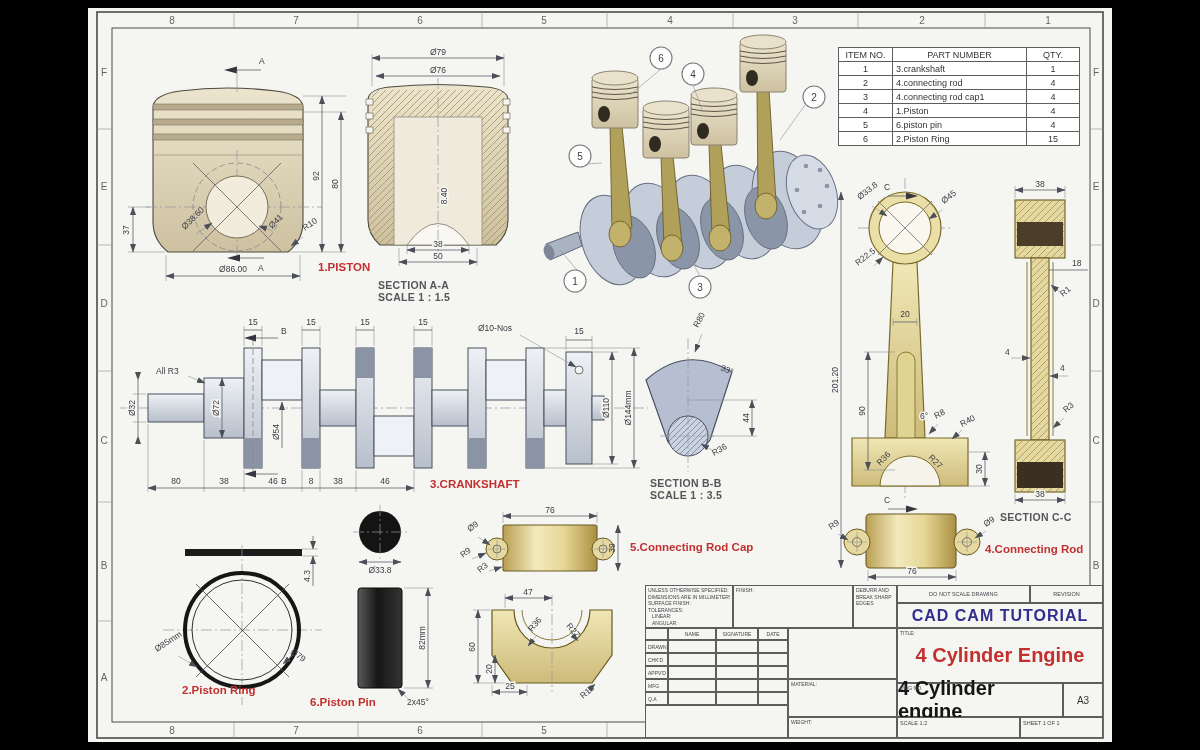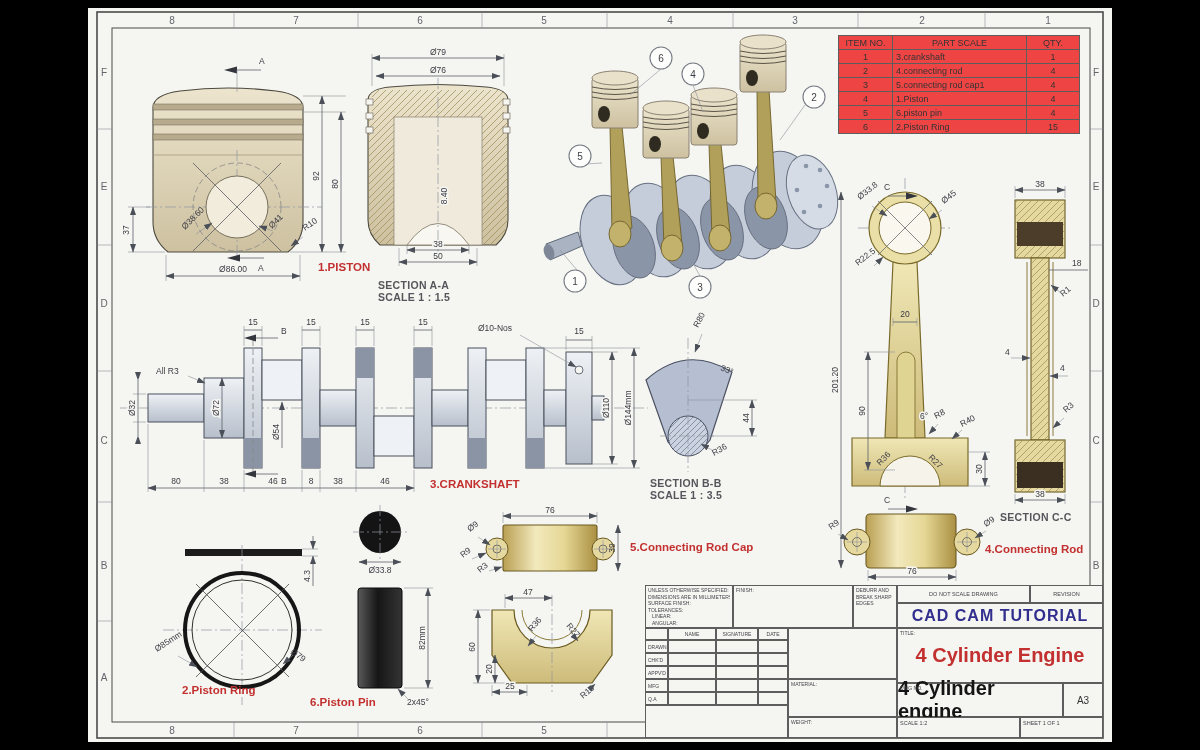--- a/index.html
+++ b/index.html
@@ -17,21 +17,21 @@
   text.dt{font-size:8.5px;fill:#3b3b44}
   text.halo{stroke:#f5f5f1;stroke-width:3px;paint-order:stroke}
   text.sec{font-size:10.5px;fill:#55555c;font-weight:bold;letter-spacing:.3px}
   text.red{font-size:11.5px;fill:#c23030;font-weight:bold}
   text.zone{font-size:10px;fill:#63656c}
   text.bal{font-size:10px;fill:#3d3f46;text-anchor:middle}
   .part{stroke:#4d4a40;stroke-width:1.1}
   .gray{stroke:#49505c;stroke-width:1}
 
   
-  table.bom{position:absolute;left:838px;top:35px;border-collapse:collapse;background:#ef4444;table-layout:fixed}
+  table.bom{position:absolute;left:838px;top:47px;border-collapse:collapse;background:#ffffff;table-layout:fixed}
   .bom th,.bom td{border:1px solid #5d5d5d;font-size:9px;color:#343434;height:13px;padding:0 3px;overflow:hidden;white-space:nowrap}
   .bom th{font-weight:normal;text-align:center}
   .bom td.c{text-align:center}
 
   
   .tb{position:absolute;left:645px;top:585px;width:458px;height:112px;color:#45454c}
   .cell{position:absolute;border:1px solid #5d5d5d;box-sizing:border-box;background:#f5f5f1}
   .tiny{font-size:5px;line-height:1.3;padding:1px 2px}
   .tiny div{white-space:nowrap;overflow:hidden}
   .lbl{font-size:5px;padding:1px 2px}
@@ -628,36 +628,36 @@
 
   <table class="bom">
     <colgroup>
         <col style="width:54px">
         <col style="width:134px">
         <col style="width:53px">
       </colgroup>
     <tbody>
         <tr>
       <th>ITEM NO.</th>
-      <th>PART SCALE</th>
+      <th>PART NUMBER</th>
       <th>QTY.</th>
     </tr>
     <tr>
           <td class="c">1</td>
           <td>3.crankshaft</td>
           <td class="c">1</td>
         </tr>
     <tr>
           <td class="c">2</td>
           <td>4.connecting rod</td>
           <td class="c">4</td>
         </tr>
     <tr>
           <td class="c">3</td>
-          <td>5.connecting rod cap1</td>
+          <td>4.connecting rod cap1</td>
           <td class="c">4</td>
         </tr>
     <tr>
           <td class="c">4</td>
           <td>1.Piston</td>
           <td class="c">4</td>
         </tr>
     <tr>
           <td class="c">5</td>
           <td>6.piston pin</td>

